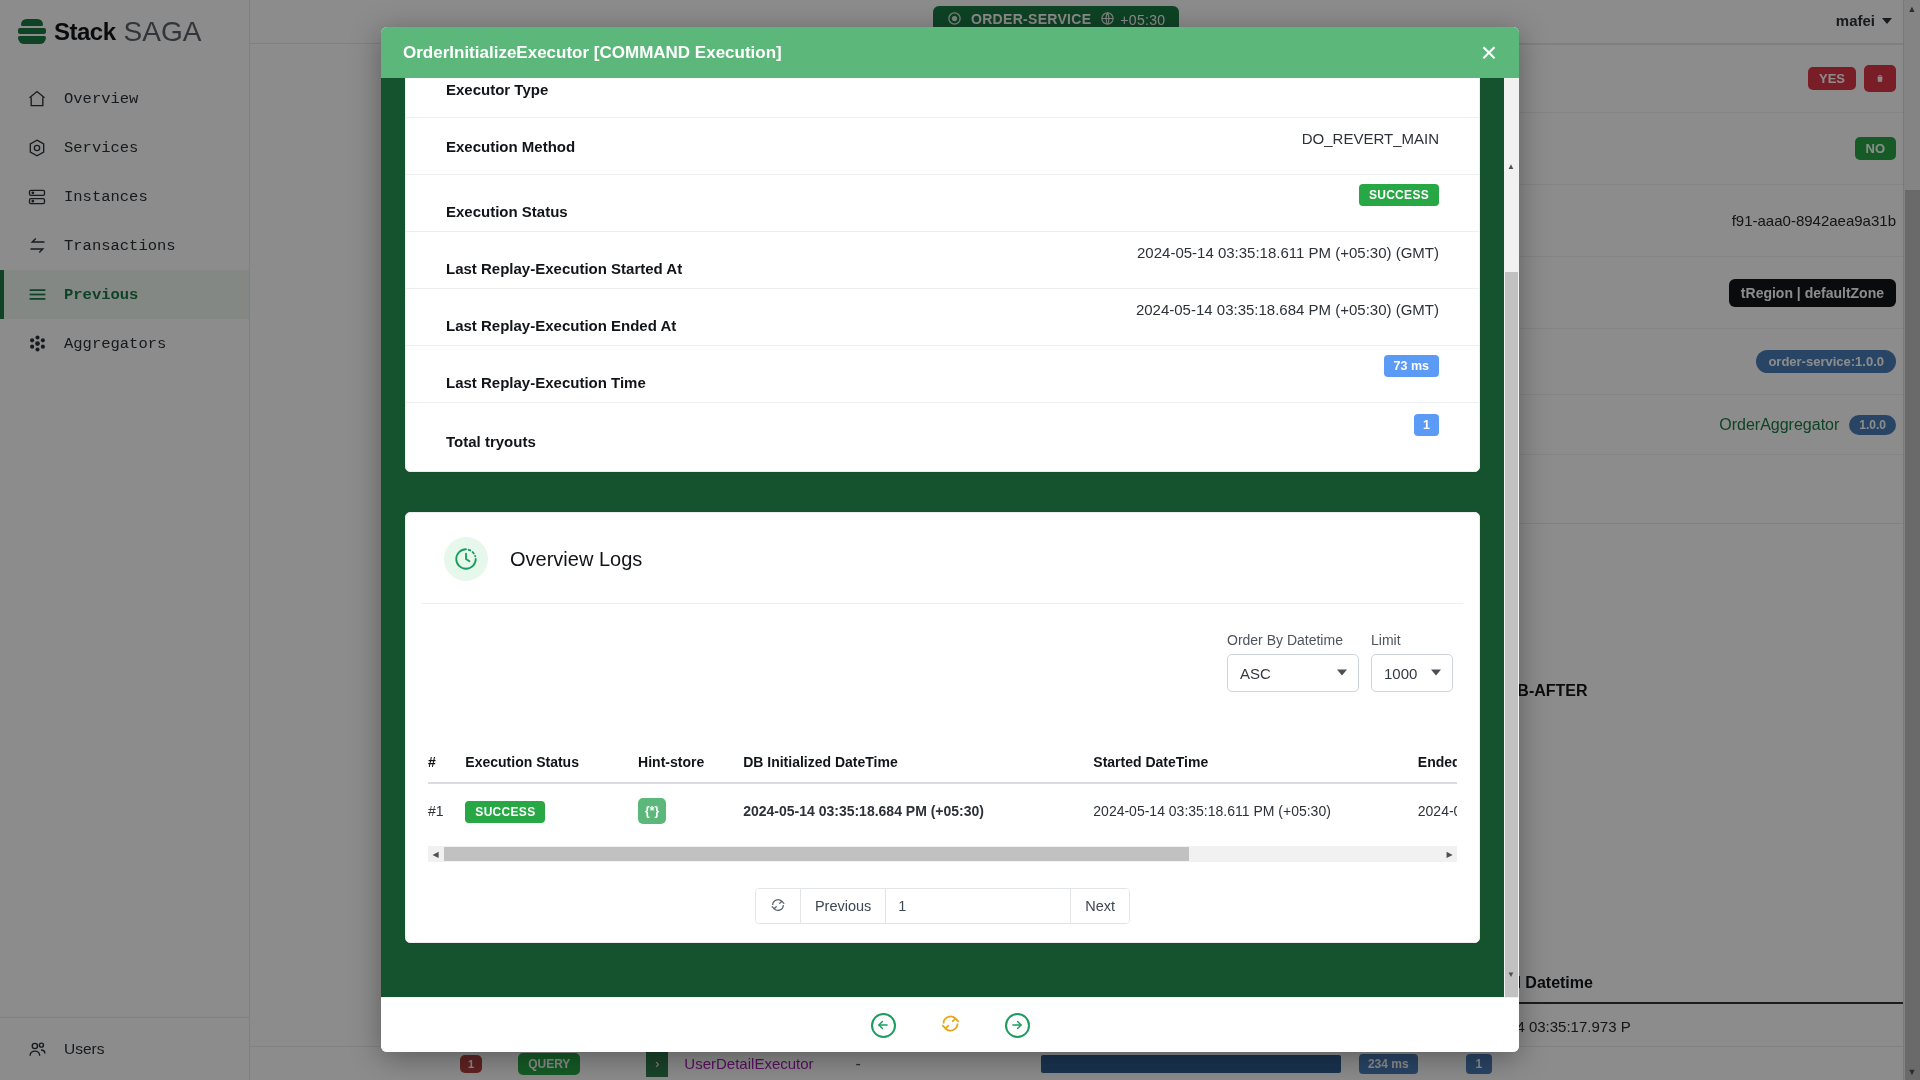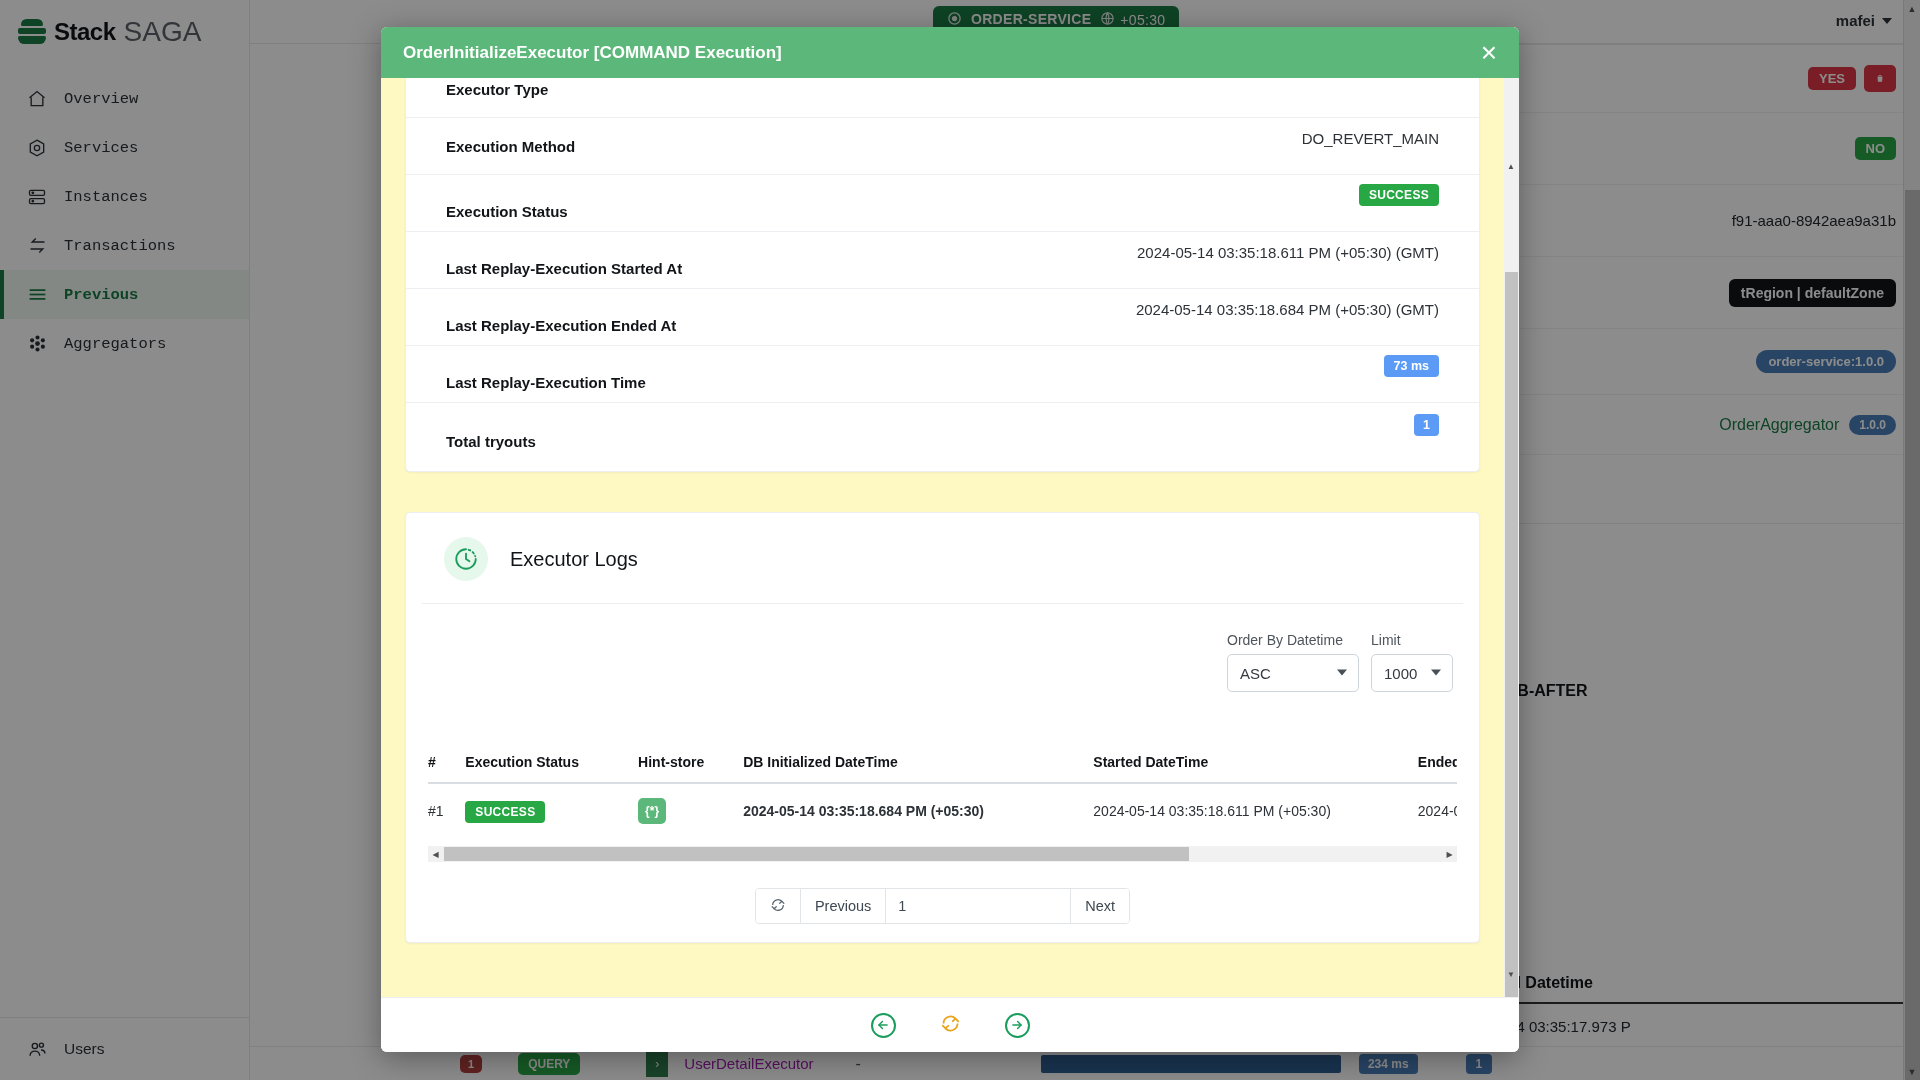--- a/index.html
+++ b/index.html
@@ -109,21 +109,21 @@
     display: flex; flex-direction: column; overflow: hidden;
   }
   .modal-head {
     height: 51px; background: #5cb87a; display: flex; align-items: center;
     justify-content: space-between; padding: 0 22px; flex: none;
   }
   .modal-title { color: #fff; font-size: 17px; font-weight: 700; }
   .modal-close { color: #fff; font-size: 28px; font-weight: 300; line-height: 1; cursor: pointer; }
 
   .modal-body {
-    flex: 1; position: relative; background: #fef9c3; overflow: hidden;
+    flex: 1; position: relative; background: #14532d; overflow: hidden;
   }
   .body-scroll { position: absolute; inset: 0 15px 0 0; overflow: hidden; }
   .mb-scrollbar { position: absolute; right: 0; top: 0; width: 15px; height: 100%; background: #f1f1f1; }
   .mb-scrollbar .thumb { position: absolute; left: 1px; top: 194px; width: 13px; height: 757px; background: #c1c1c1; }
   .mb-scrollbar .ar { position:absolute; left:0; width:14px; height:16px; display:flex;align-items:center;justify-content:center;color:#505050;font-size:8px;}
   .mb-scrollbar .ar.up{top:80px;} .mb-scrollbar .ar.dn{bottom:15px;}
 
   .card {
     background: #fff; border-radius: 5px; margin: 0 24px;
     box-shadow: 0 1px 2px rgba(16,24,40,.05); border:1px solid #eceef1;
@@ -429,21 +429,21 @@
 
         <div class="card card-logs">
           <div class="logs-head">
             <span class="logs-icon">
               <svg width="26" height="26" viewBox="0 0 24 24" fill="none" stroke="#1a9d5c" stroke-width="1.7">
                 <path d="M12 3a9 9 0 1 0 9 9" stroke-linecap="round"></path>
                 <path d="M14.5 3.5a9 9 0 0 1 6 6" stroke-dasharray="1.6 2.6" stroke-linecap="round"></path>
                 <path d="M12 7v5l3.2 2" stroke-linecap="round"></path>
               </svg>
             </span>
-            <span class="logs-title">Executor Logs</span>
+            <span class="logs-title">Overview Logs</span>
           </div>
 
           <div class="logs-controls">
             <div class="ctrl">
               <span class="ctrl-label">Order By Datetime</span>
               <span class="ctrl-wrap">
                 <select class="sel" style="width:132px">
                   <option>ASC</option>
                 </select>
                 <span class="chev"></span>

